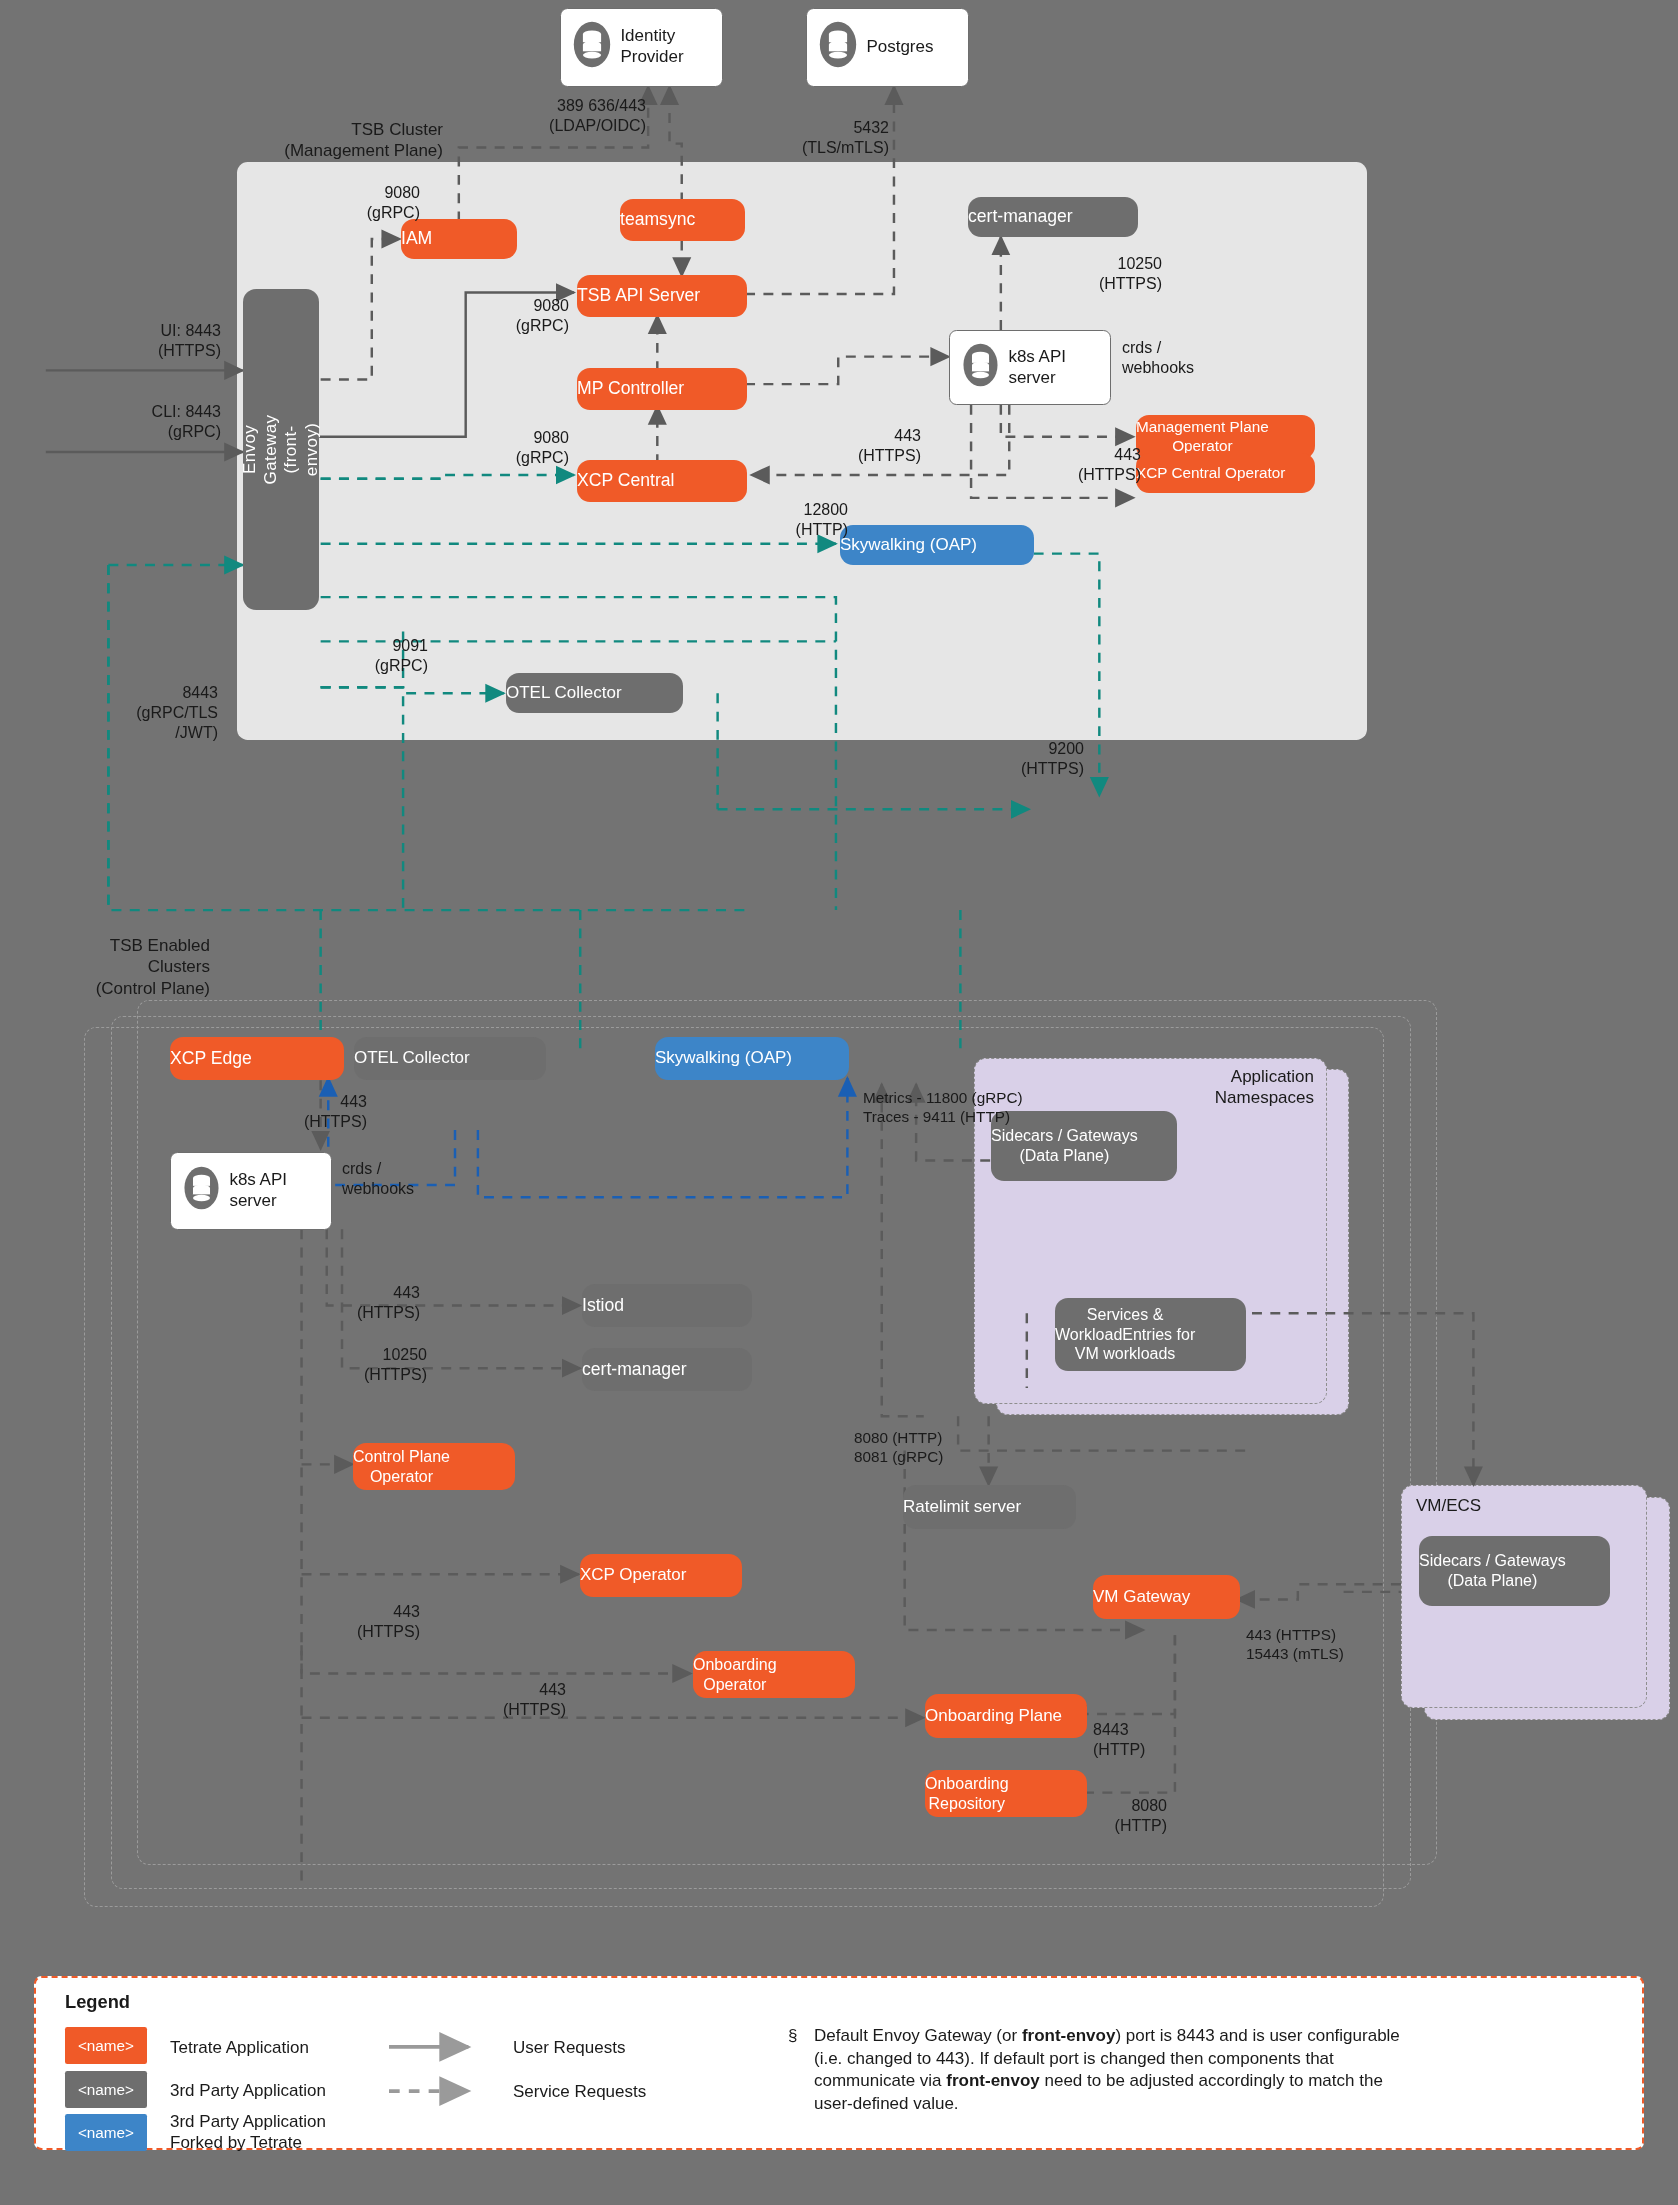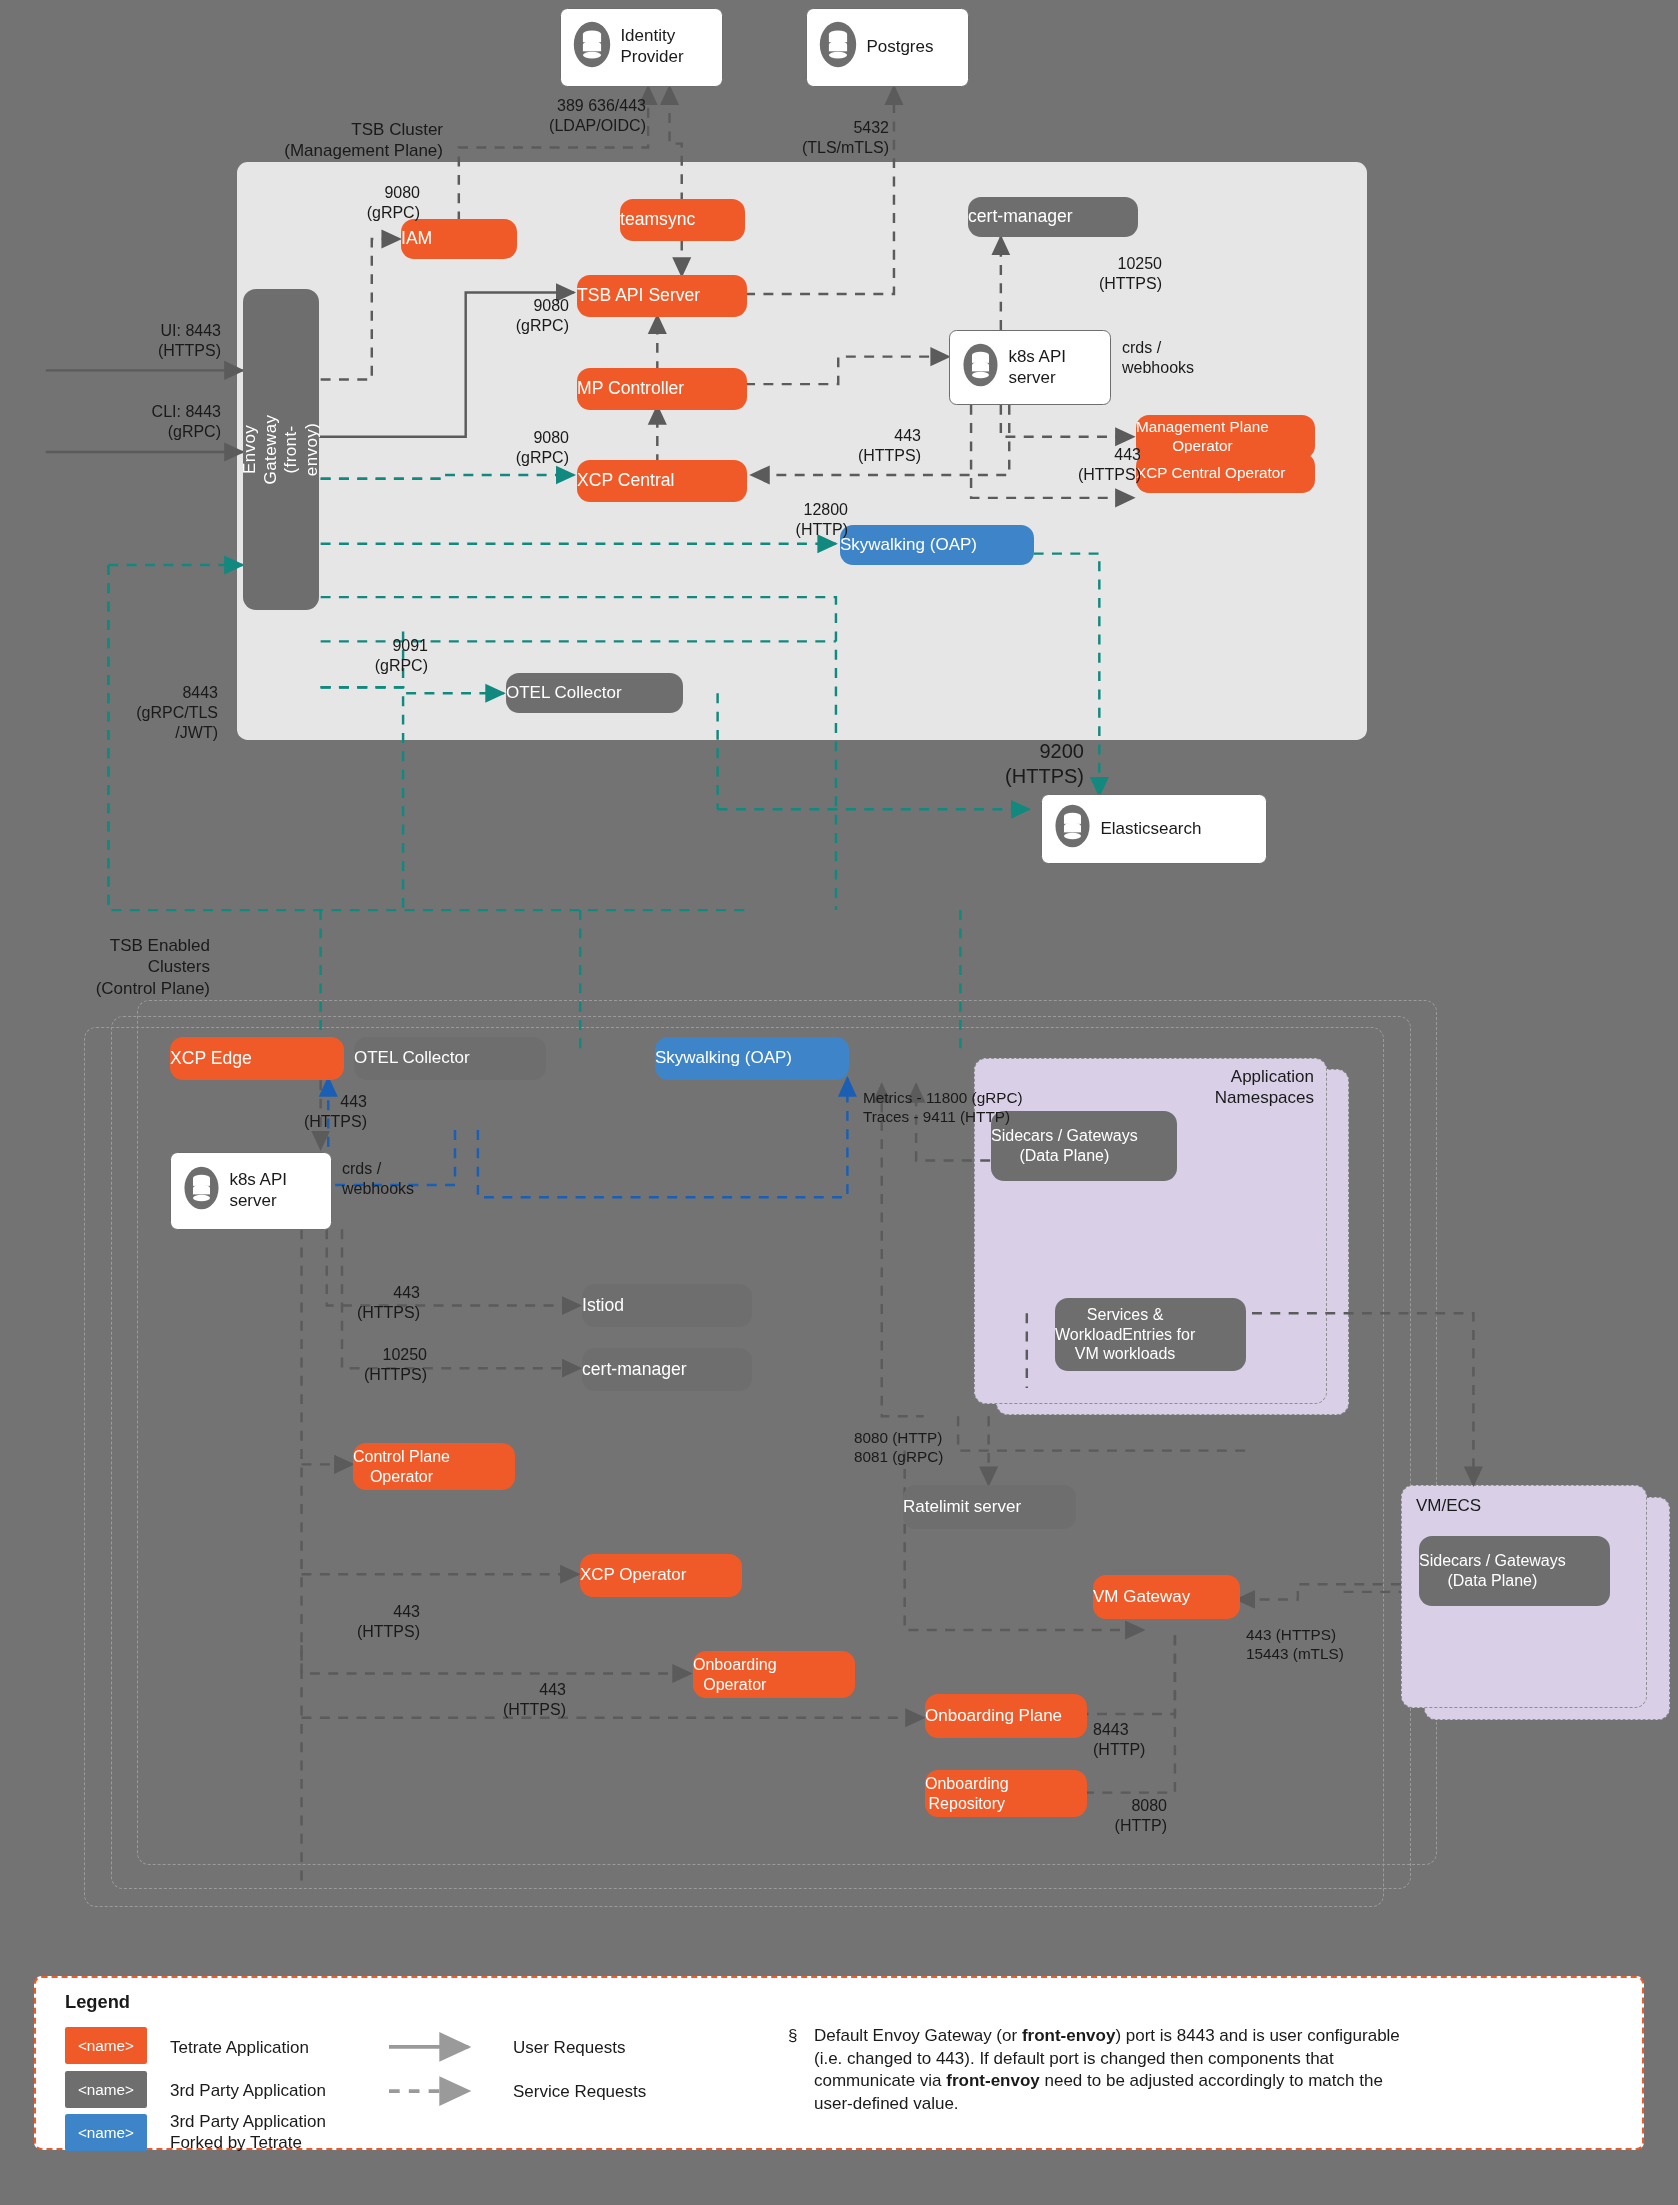--- a/index.html
+++ b/index.html
@@ -203,39 +203,20 @@
             <rect x="13" y="31" width="24" height="9"></rect>
       <ellipse cx="25" cy="40" rx="12" ry="4.6"></ellipse>
             <rect x="13" y="40" width="24" height="6" fill="#6e6e6e"></rect>
       <ellipse cx="25" cy="45" rx="12" ry="4.6"></ellipse>
           </g>
         </svg>
     </span>
     <span class="dblabel">Postgres</span>
   </div>
 
-  <div class="node db" style="left:1041px;top:794px;width:226px;height:70px;font-size:17px;">
-    <span class="dbicon">
-      <svg width="37" height="44" viewBox="0 0 50 62">
-          <ellipse cx="25" cy="31" rx="24" ry="30" fill="#6e6e6e"></ellipse>
-      <g fill="#fff">
-            <ellipse cx="25" cy="17" rx="12" ry="4.6"></ellipse>
-            <rect x="13" y="17" width="24" height="11"></rect>
-      <ellipse cx="25" cy="28" rx="12" ry="4.6"></ellipse>
-            <rect x="13" y="28" width="24" height="11" fill="#6e6e6e"></rect>
-      <ellipse cx="25" cy="31" rx="12" ry="4.6"></ellipse>
-            <rect x="13" y="31" width="24" height="9"></rect>
-      <ellipse cx="25" cy="40" rx="12" ry="4.6"></ellipse>
-            <rect x="13" y="40" width="24" height="6" fill="#6e6e6e"></rect>
-      <ellipse cx="25" cy="45" rx="12" ry="4.6"></ellipse>
-          </g>
-        </svg>
-    </span>
-    <span class="dblabel">Elasticsearch</span>
-  </div>
 
   <div class="lbl" style="left:229px;top:119px;width:214px;font-size:17px;">TSB Cluster
 (Management Plane)</div>
 
   <div class="node gray" style="left:243px;top:289px;width:76px;height:321px;font-size:17px;">
     <span style="white-space:pre-line;transform:rotate(-90deg);display:block;width:305px;letter-spacing:0.4px;">Envoy Gateway
 (front-envoy)</span>
   </div>
 
   <div class="node orange" style="left:401px;top:219px;width:116px;height:40px;font-size:17.6px;">
@@ -320,21 +301,21 @@
   <div class="lbl" style="left:1032px;top:254px;width:130px;font-size:16px;">10250
 (HTTPS)</div>
   <div class="lbl" style="left:1026px;top:445px;width:115px;font-size:16px;">443
 (HTTPS)</div>
   <div class="lbl" style="left:806px;top:426px;width:115px;font-size:16px;">443
 (HTTPS)</div>
   <div class="lbl" style="left:733px;top:500px;width:115px;font-size:16px;">12800
 (HTTP)</div>
   <div class="lbl" style="left:313px;top:636px;width:115px;font-size:16px;">9091
 (gRPC)</div>
-  <div class="lbl" style="left:962px;top:739px;width:122px;font-size:20px;">9200
+  <div class="lbl" style="left:962px;top:739px;width:122px;font-size:16px;">9200
 (HTTPS)</div>
   <div class="lbl" style="left:73px;top:683px;width:145px;font-size:16px;">8443
 (gRPC/TLS
 /JWT)</div>
 
   <div class="lbl" style="left:27px;top:935px;width:183px;font-size:17px;">TSB Enabled
 Clusters
 (Control Plane)</div>
 
   <div class="node orange" style="left:170px;top:1037px;width:174px;height:43px;font-size:17.6px;">

